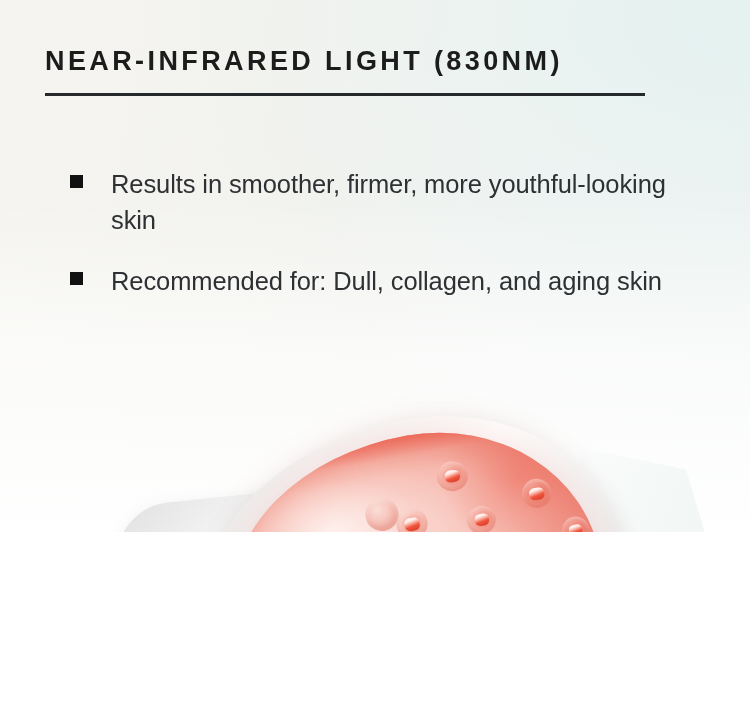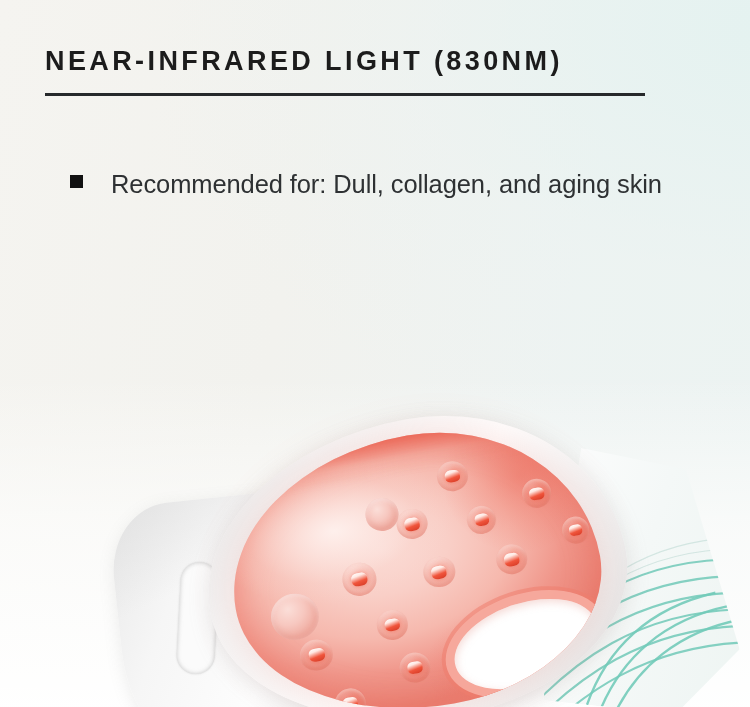--- a/index.html
+++ b/index.html
@@ -9,21 +9,21 @@
     background: #ffffff;
   }
   body {
     font-family: "Liberation Sans", sans-serif;
     -webkit-font-smoothing: antialiased;
   }
 
   .card {
     position: relative;
     width: 750px;
-    height: 707px;
+    height: 532px;
     overflow: hidden;
     background: #f4f3ef;
   }
 
   
   .bg-base {
     position: absolute;
     inset: 0;
     background:
       linear-gradient(100deg, #f5f4f0 0%, #f2f2ee 38%, #eef3f2 72%, #ecf3f2 100%);
@@ -267,20 +267,24 @@
   <div class="bg-lower-white"></div>
 
   <div class="header">
     <div class="title">NEAR-INFRARED LIGHT (830NM)</div>
     <div class="title-rule"></div>
   </div>
 
   <div class="bullets">
 
 
+    <div class="bullet-row">
+      <span class="bullet-marker"></span>
+      <span class="bullet-text">Results in smoother, firmer, more youthful-looking skin</span>
+    </div>
 
     <div class="bullet-row">
       <span class="bullet-marker"></span>
       <span class="bullet-text">Recommended for: Dull, collagen, and aging skin</span>
     </div>
 
   </div>
 
   <div class="product">
 

